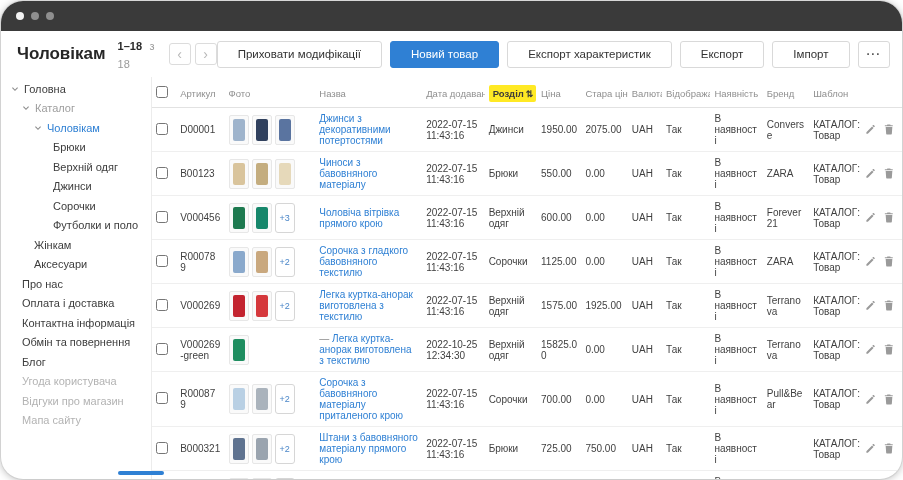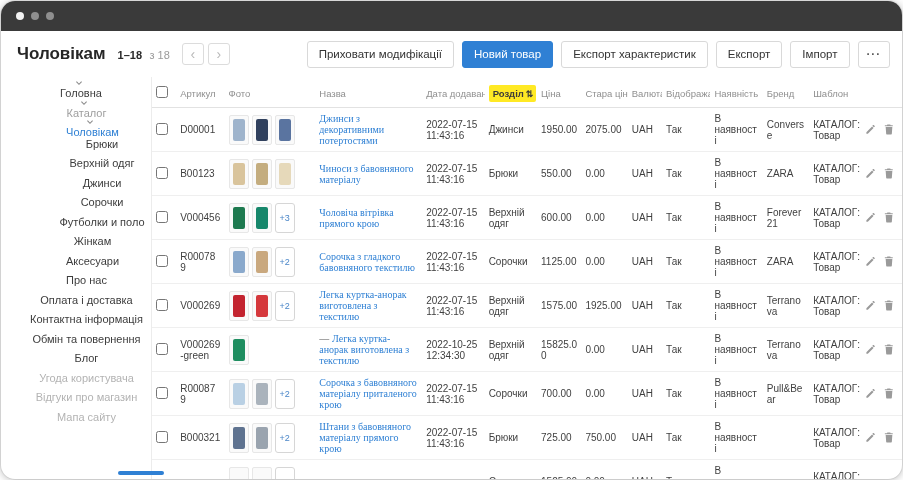--- a/index.html
+++ b/index.html
@@ -1,58 +1,58 @@
 <!DOCTYPE html>
 <html style="--accent: #2f80d4; --link: #2f80d4; --highlight: #ffe924;"><head>
 <meta charset="utf-8">
 <style>
   :root { --accent:#2f80d4; --link:#2f80d4; --highlight:#ffe924; }
   * { margin:0; padding:0; box-sizing:border-box; }
   html,body { width:903px; height:480px; }
   body { font-family:"Liberation Sans",sans-serif; background:#ffffff; position:relative; overflow:hidden; }
-  .window { position:absolute; left:1px; top:1px; right:1px; bottom:1px; background:#fff; border-radius:14px;
+  .window { position:absolute; left:1px; top:1px; right:1px; bottom:1px; background:#fff; border-radius:22px;
             box-shadow:0 1px 8px rgba(0,0,0,.28), 0 0 0 1px rgba(0,0,0,.06); overflow:hidden; display:flex; flex-direction:column; }
   .titlebar { height:30px; background:#3a3a3a; display:flex; align-items:center; padding-left:15px; gap:7px; flex:none; }
   .dot { width:8px; height:8px; border-radius:50%; }
   .dot1 { background:#f2f2f2; } .dot2,.dot3 { background:#8f8f8f; }
 
   .header { height:46px; display:flex; align-items:center; padding:0 12px 0 16px; flex:none; }
   .title { font-size:17px; font-weight:bold; color:#262626; margin-right:12px; }
   .pag-range { font-size:11px; font-weight:bold; color:#2b2b2b; }
   .pag-of { font-size:11px; color:#9b9b9b; margin-left:3px; }
   .pag-btns { display:flex; gap:4px; margin-left:12px; }
   .pag-btn { width:22px; height:22px; border:1px solid #dcdcdc; border-radius:3px; background:#fff; color:#b8b8b8;
              font-size:14px; line-height:1; display:flex; align-items:center; justify-content:center; cursor:pointer; }
   .spacer { flex:1; }
   .hbtns { display:flex; gap:8px; align-items:center; }
-  .btn { height:27px; padding:0 11px; border:1px solid #d9d9d9; border-radius:3px; background:#fff; font-size:11.5px;
+  .btn { height:27px; padding:0 20px; border:1px solid #d9d9d9; border-radius:3px; background:#fff; font-size:11.5px;
          color:#333; display:flex; align-items:center; cursor:pointer; white-space:nowrap; }
   .btn.primary { background:var(--accent); border-color:var(--accent); color:#fff; }
   .btn.more { padding:0 8px; letter-spacing:1px; font-weight:bold; color:#555; }
 
   .main { flex:1; display:flex; overflow:hidden; position:relative; }
   .sidebar { width:150px; flex:none; padding:2px 0 0 10px; font-size:11px; color:#3c3c3c; overflow:hidden; }
-  .sb-item { display:flex; align-items:center; height:19.5px; cursor:pointer; white-space:nowrap; overflow:hidden;flex-direction:column; }
+  .sb-item { display:flex; align-items:center; height:19.5px; cursor:pointer; white-space:nowrap; overflow:hidden; }
   .sb-item .chev { width:13px; flex:none; display:flex; align-items:center; }
   .sb-item.lv0{padding-left:0} .sb-item.lv1{padding-left:11px} .sb-item.lv2{padding-left:23px} .sb-item.lv3{padding-left:42px}
   .sb-item.active .sb-label{ color:var(--link); }
   .sb-item.muted .sb-label{ color:#9e9e9e; }
   .sb-item.disabled .sb-label{ color:#b3b3b3; }
   .sb-scroll { position:absolute; left:117px; bottom:4px; width:46px; height:4px; background:var(--accent); border-radius:2px; }
 
   .tablewrap { flex:1; border-left:1px solid #ececec; overflow:hidden; }
   table { width:100%; border-collapse:collapse; table-layout:fixed; }
   th { font-size:9.5px; color:#8f8f8f; font-weight:normal; text-align:left; padding:9px 4px 7px; border-bottom:1px solid #e2e2e2;
        white-space:nowrap; overflow:hidden; }
   td { font-size:10px; color:#3f3f3f; padding:5px 4px; border-bottom:1px solid #efefef; vertical-align:middle;
        word-wrap:break-word; overflow:hidden; }
   tr.row { height:41px; }
   .hl { background:var(--highlight); padding:3px 3px 3px 4px; border-radius:2px; font-weight:bold; color:#3a3a3a; white-space:nowrap; }
   .hl .sort-ic { font-size:9px; margin-left:2px; color:#3a3a3a; }
-  a.pname { color:var(--link); text-decoration:none; cursor:pointer;font-family:Liberation Serif, serif; }
+  a.pname { color:var(--link); text-decoration:none; cursor:pointer; }
   .prefix { color:#8a8a8a; }
   .photos { display:flex; gap:3px; align-items:center; }
   .thumb { width:20px; height:30px; background:#fafafa; border:1px solid #e7e7e7; border-radius:2px; flex:none;
            display:flex; align-items:center; justify-content:center; }
   .cloth { width:12px; height:22px; border-radius:2px; }
   .extra { width:20px; height:30px; border:1px solid #d6d6d6; border-radius:3px; flex:none; display:flex; align-items:center;
            justify-content:center; font-size:9px; color:#4a86c8; background:#fff; cursor:pointer; }
   .acts { display:flex; gap:8px; justify-content:flex-end; padding-right:4px; }
   .icon-btn { cursor:pointer; display:flex; }
   input[type=checkbox]{ width:12px; height:12px; cursor:pointer; }

